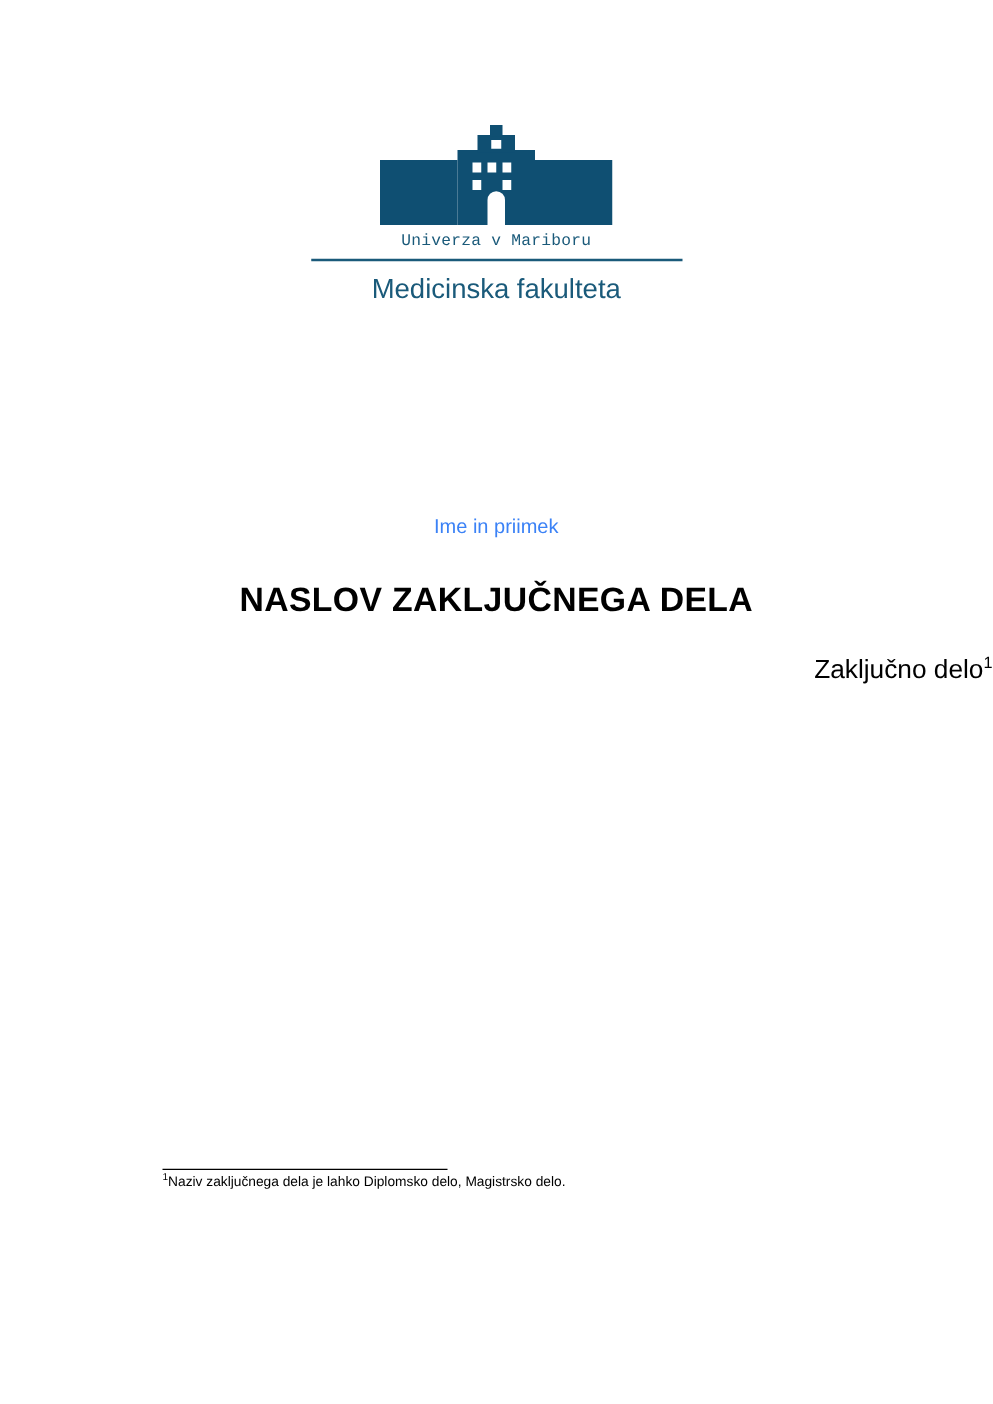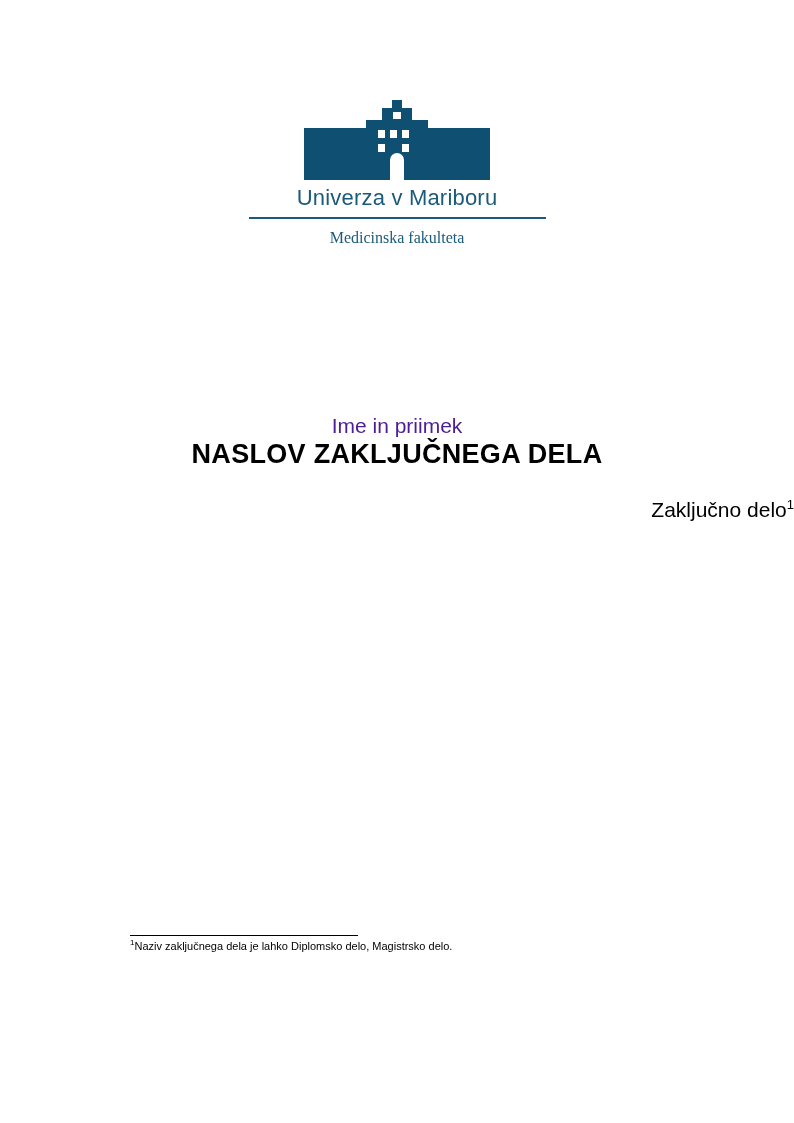--- a/index.html
+++ b/index.html
@@ -32,53 +32,54 @@
     flex-direction: column;
     align-items: center;
   }
   .logo-mark {
     width: 186px;
     height: 80px;
     display: block;
   }
   .logo-univ {
     margin-top: 6px;
-    font-size: 22px;
+    font-size: 13px;
     color: #1a5a7a;
     letter-spacing: 0.2px;
     line-height: 1.1;
+    font-family: Liberation Mono, monospace;
   }
   .logo-rule {
     margin-top: 7px;
     width: 297px;
     height: 1.5px;
     background: #1a5a7a;
   }
   .logo-fac {
     margin-top: 10px;
-    font-size: 16px;
+    font-size: 22px;
     color: #1a5a7a;
     line-height: 1.1;
-    font-family: Liberation Serif, serif;
   }
 
   
   .title-block {
     position: absolute;
     left: 0;
     right: 0;
     top: 412px;
     text-align: center;
   }
   .author {
-    font-size: 21px;
+    font-size: 16px;
     line-height: 1.3;
-    color: #4c1d95;
+    color: #3b82f6;
   }
   .main-title {
+    margin-top: 32px;
     font-size: 27px;
     font-weight: bold;
     letter-spacing: 0.3px;
     color: #000;
   }
   .worktype {
     margin-top: 28px;
     font-size: 21px;
     color: #000;
     text-align: right;

